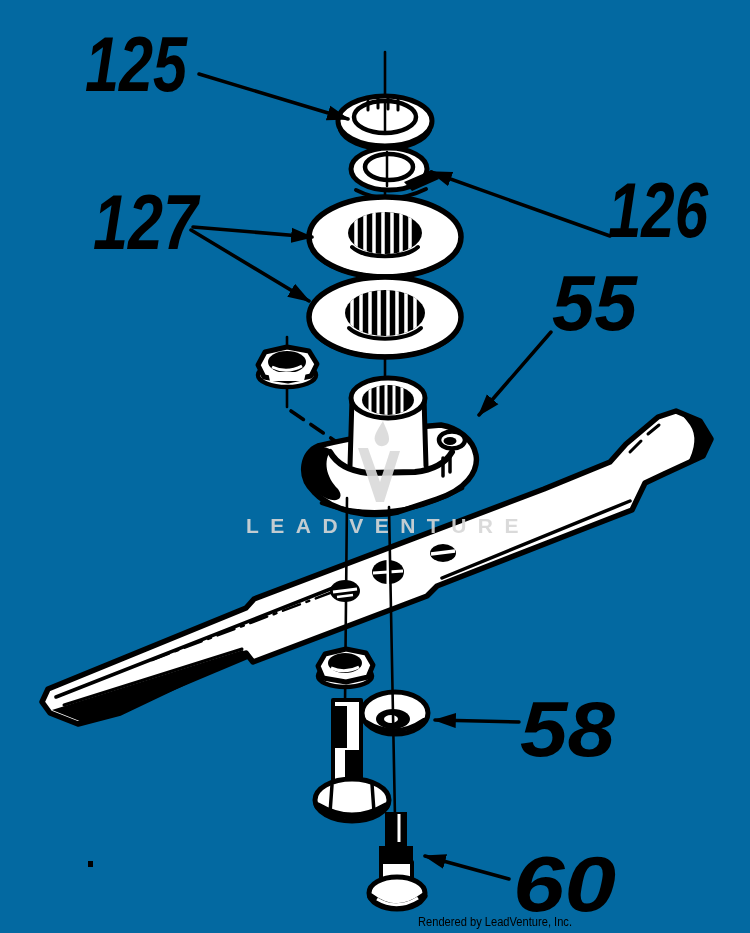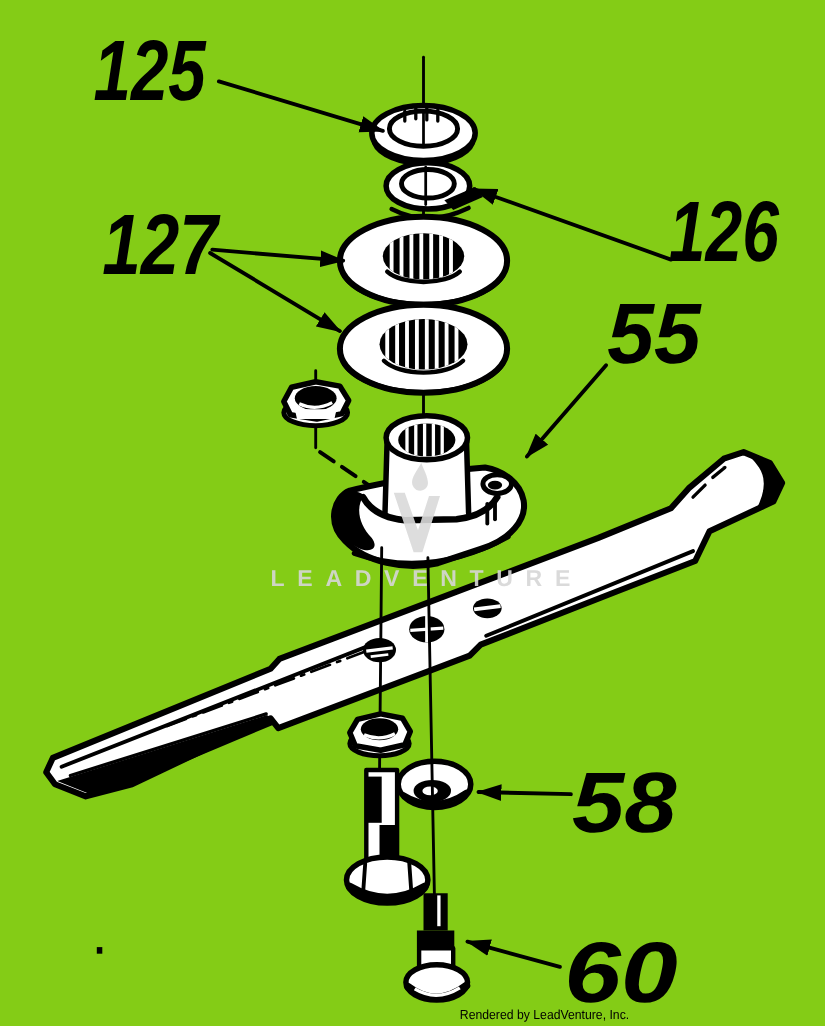--- a/index.html
+++ b/index.html
@@ -1,16 +1,16 @@
 <!DOCTYPE html>
 <html><head>
 <meta charset="utf-8">
 <style>
   html,body{margin:0;padding:0;background:#ffffff;}
-  .stage{position:relative;width:750px;height:933px;background:#84cc16;overflow:hidden;}
+  .stage{position:relative;width:750px;height:933px;background:#0369a1;overflow:hidden;}
   svg{display:block;}
   .callout{font-family:"Liberation Sans",sans-serif;font-weight:bold;font-style:italic;fill:#000;}
   .wmtext{font-family:"Liberation Sans",sans-serif;font-weight:bold;letter-spacing:11.5px;}
   .credit{font-family:"Liberation Sans",sans-serif;}
   .ink{stroke:#000;fill:none;stroke-linecap:round;stroke-linejoin:round;}
   .fillw{fill:#ffffff;stroke:#000;stroke-linejoin:round;}
 </style>
 </head>
 <body>
 

